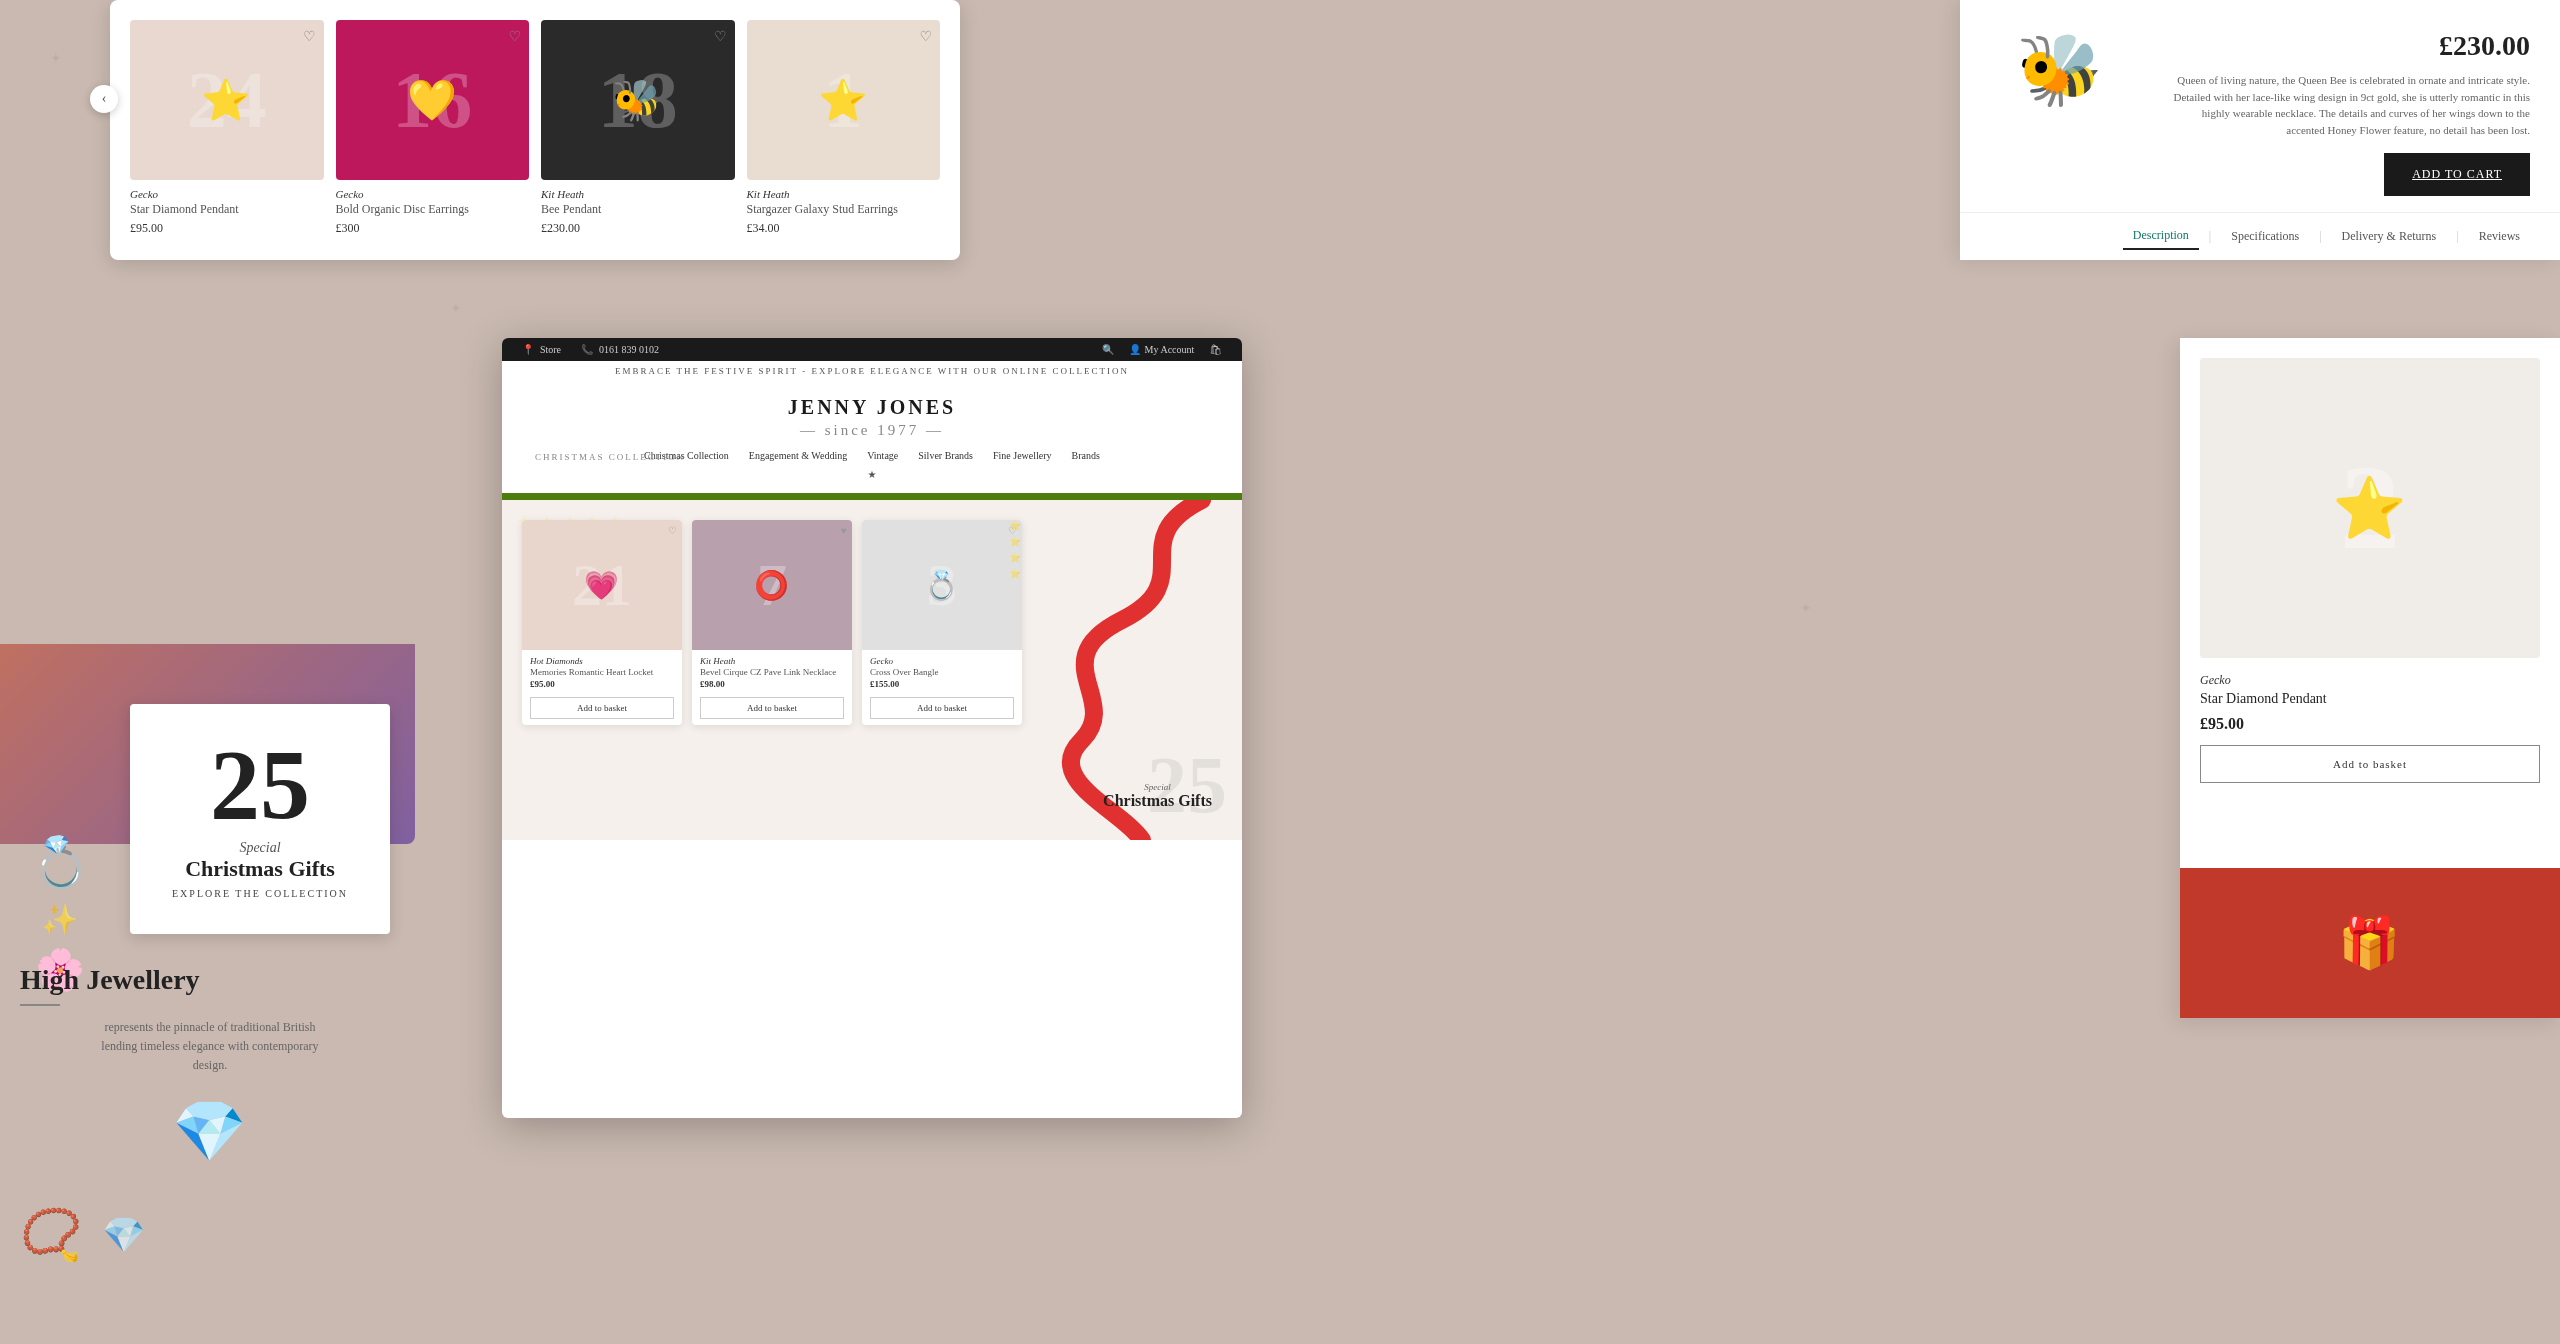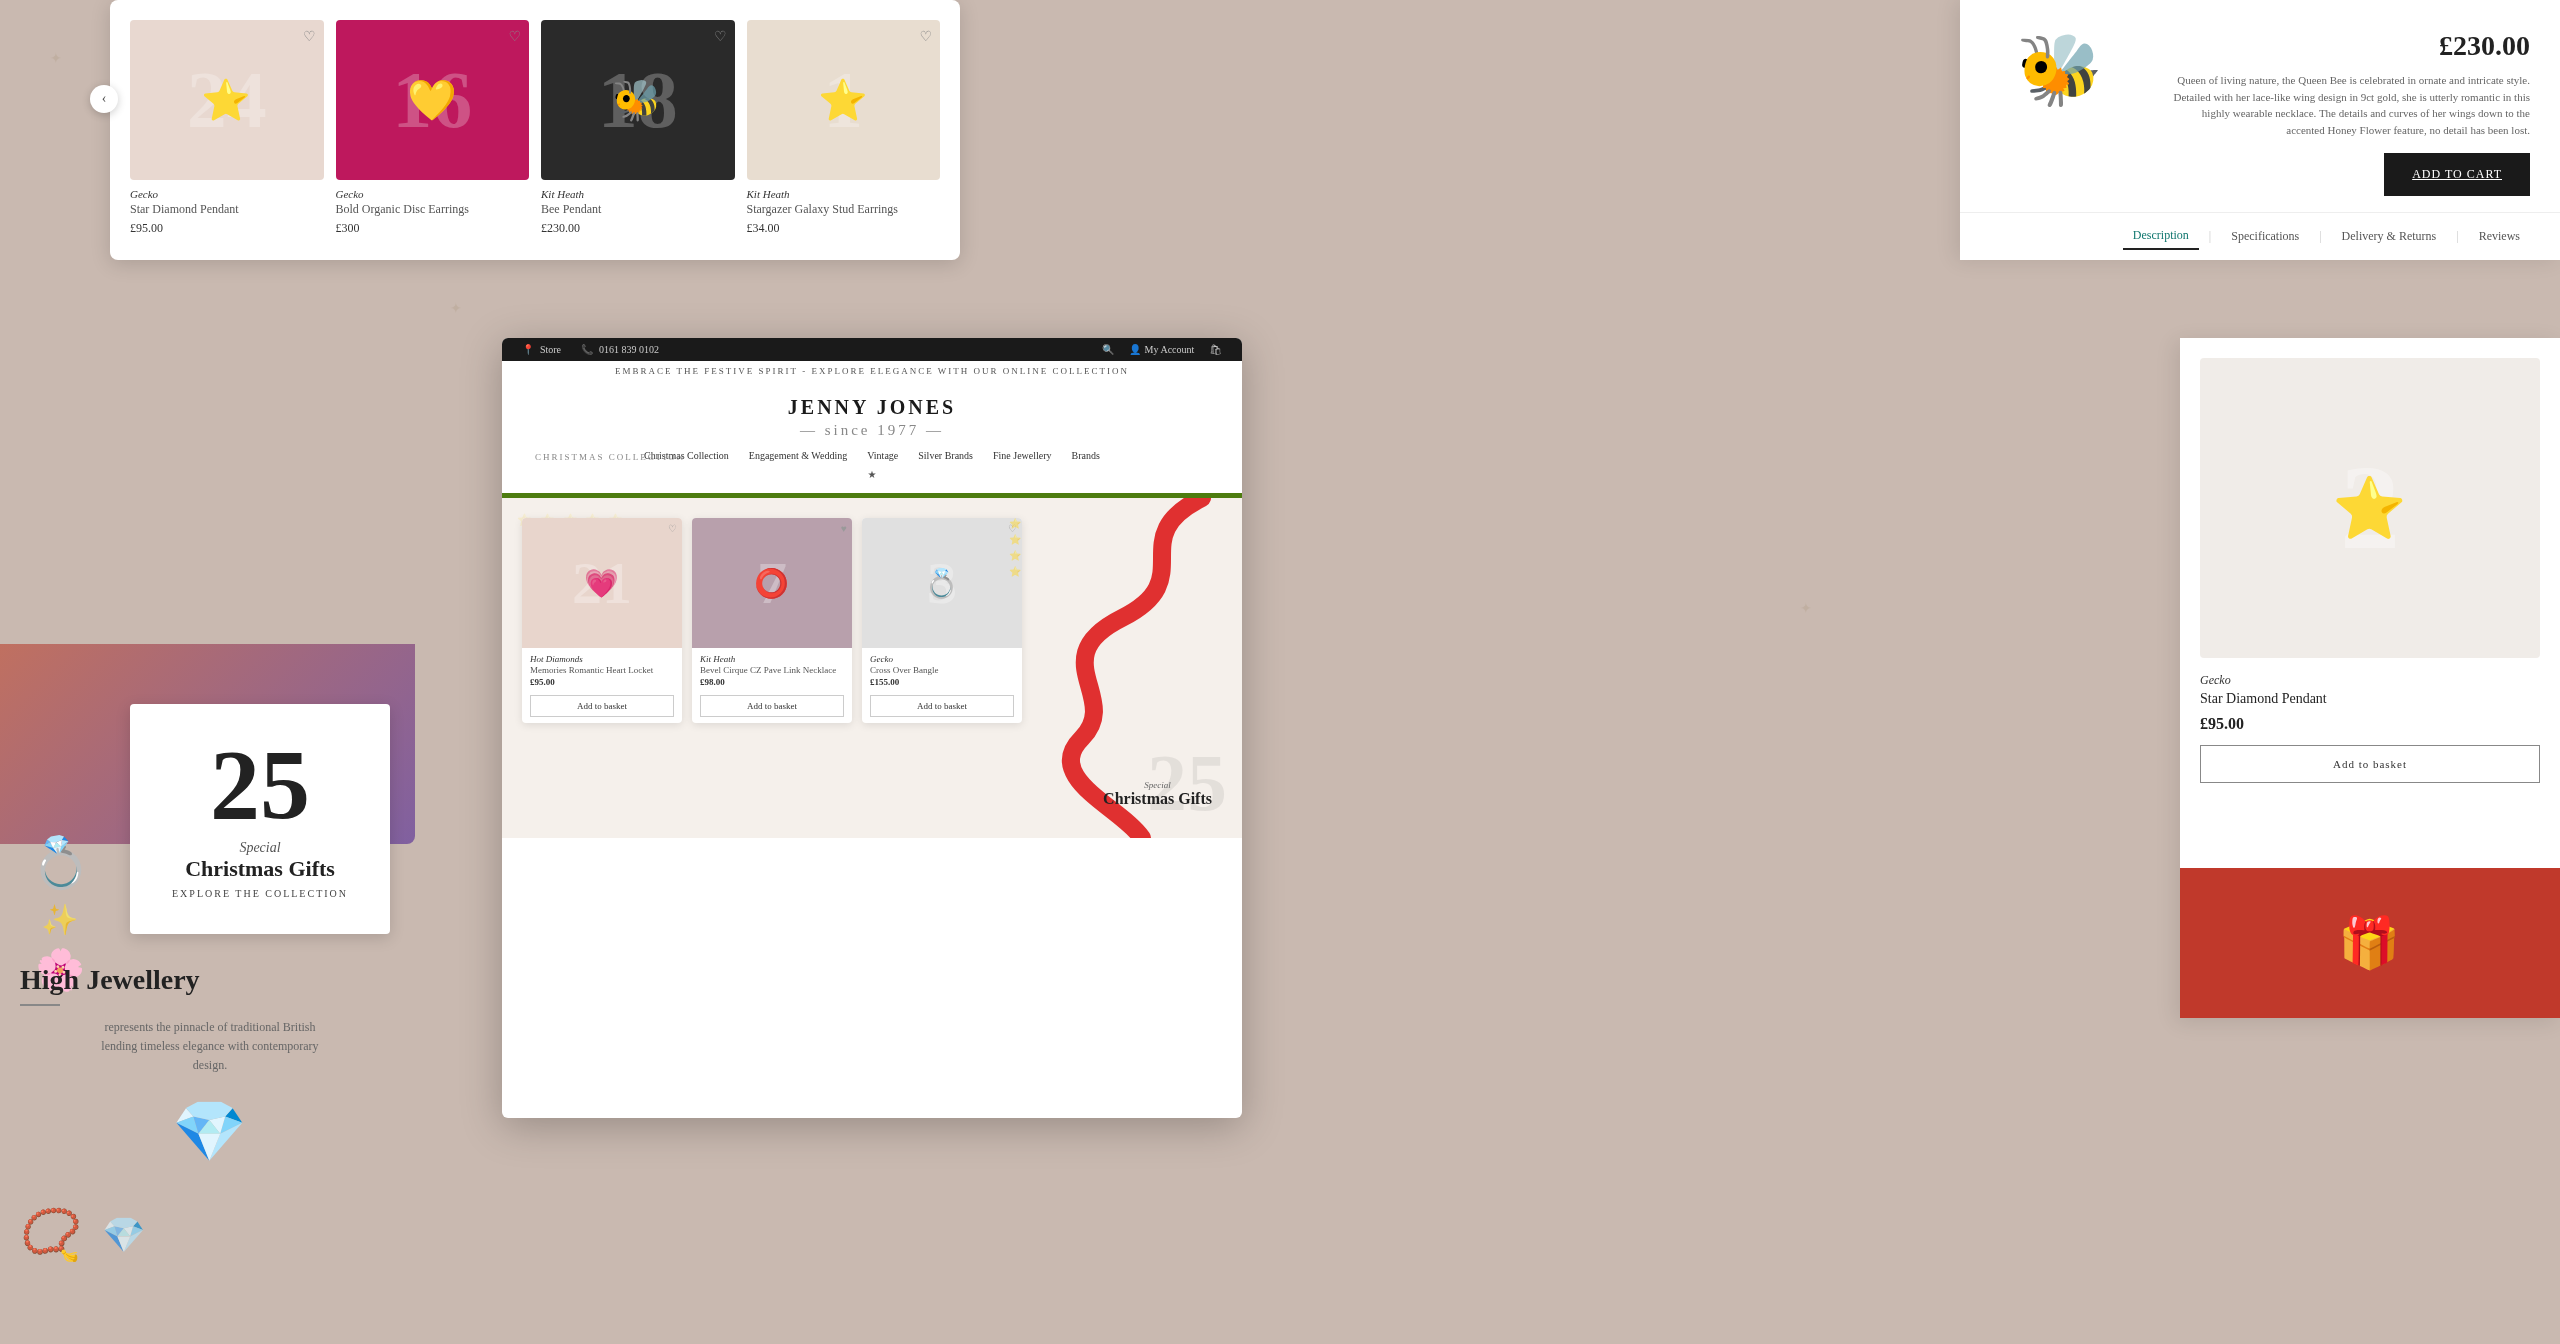--- a/index.html
+++ b/index.html
@@ -296,21 +296,21 @@
       background: white;
       text-align: center;
       padding: 5px;
       font-size: 9px;
       letter-spacing: 2px;
       color: #555;
     }
     .website-header {
       text-align: center;
       padding: 15px 20px 8px;
-      border-bottom: 5px solid #4d7c0f;
+      border-bottom: 7px solid #4d7c0f;
     }
     .website-logo {
       font-size: 20px;
       font-weight: bold;
       letter-spacing: 3px;
       color: #1a1a1a;
       text-transform: uppercase;
     }
     .website-tagline {
       font-size: 15px;

